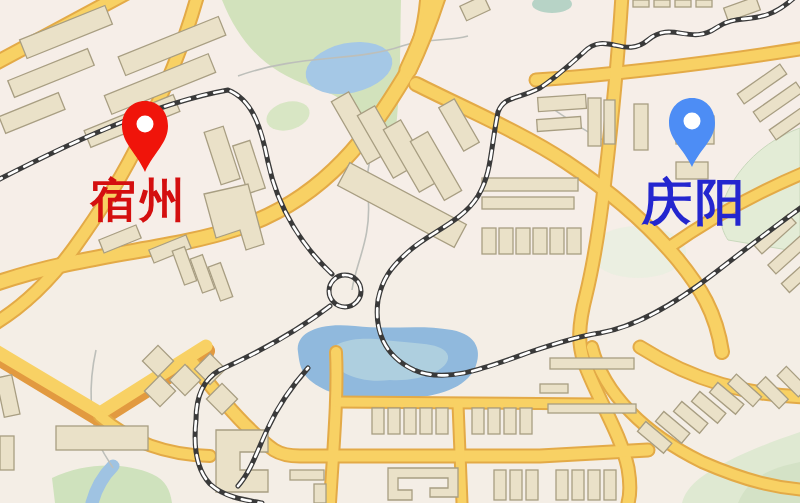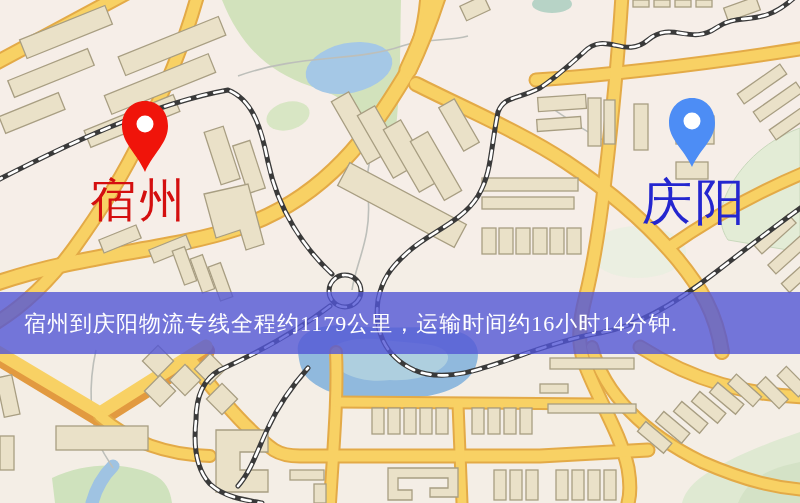--- a/index.html
+++ b/index.html
@@ -1,19 +1,19 @@
 <!DOCTYPE html>
 <html><head>
 <meta charset="utf-8">
 <style>
   html,body{margin:0;padding:0;background:#222;}
   #stage{position:relative;width:800px;height:503px;overflow:hidden;
          font-family:"Liberation Sans",sans-serif;background:#f4eee6;}
   #map-svg{position:absolute;left:0;top:0;}
-  .place-label{position:absolute;line-height:1;font-weight:400;white-space:nowrap;
+  .place-label{position:absolute;line-height:1;font-weight:700;white-space:nowrap;
                font-family:"Liberation Sans",sans-serif;letter-spacing:3px;}
   #origin-label{left:90px;top:177px;font-size:46px;color:#d40f0f;}
   #dest-label{left:642px;top:177px;font-size:50px;color:#2426cf;}
   #info-banner{position:absolute;left:0;top:292px;width:800px;height:62px;
                background:rgba(82,86,214,0.80);}
   #info-banner .banner-text{position:absolute;left:24px;top:0;height:62px;line-height:64px;
                color:#ffffff;font-size:22px;font-family:"Liberation Serif",serif;
                letter-spacing:1px;white-space:nowrap;}
 </style>
 </head>
@@ -231,16 +231,13 @@
     </g>
     <g>
       <path d="M 692,167 C 683,148 669,139 669,123 C 669,108 679,98 692,98 C 705,98 715,108 715,123 C 715,139 701,148 692,167 Z" fill="#4d8df5"></path>
       <circle cx="692" cy="121" r="8.5" fill="#ffffff"></circle>
     </g>
   </svg>
 
   <div id="origin-label" class="place-label">宿州</div>
   <div id="dest-label" class="place-label">庆阳</div>
 
-  <div id="info-banner">
-    <div class="banner-text">宿州到庆阳物流专线全程约1179公里，运输时间约16小时14分钟.</div>
-  </div>
 </div>
 
 </body></html>

